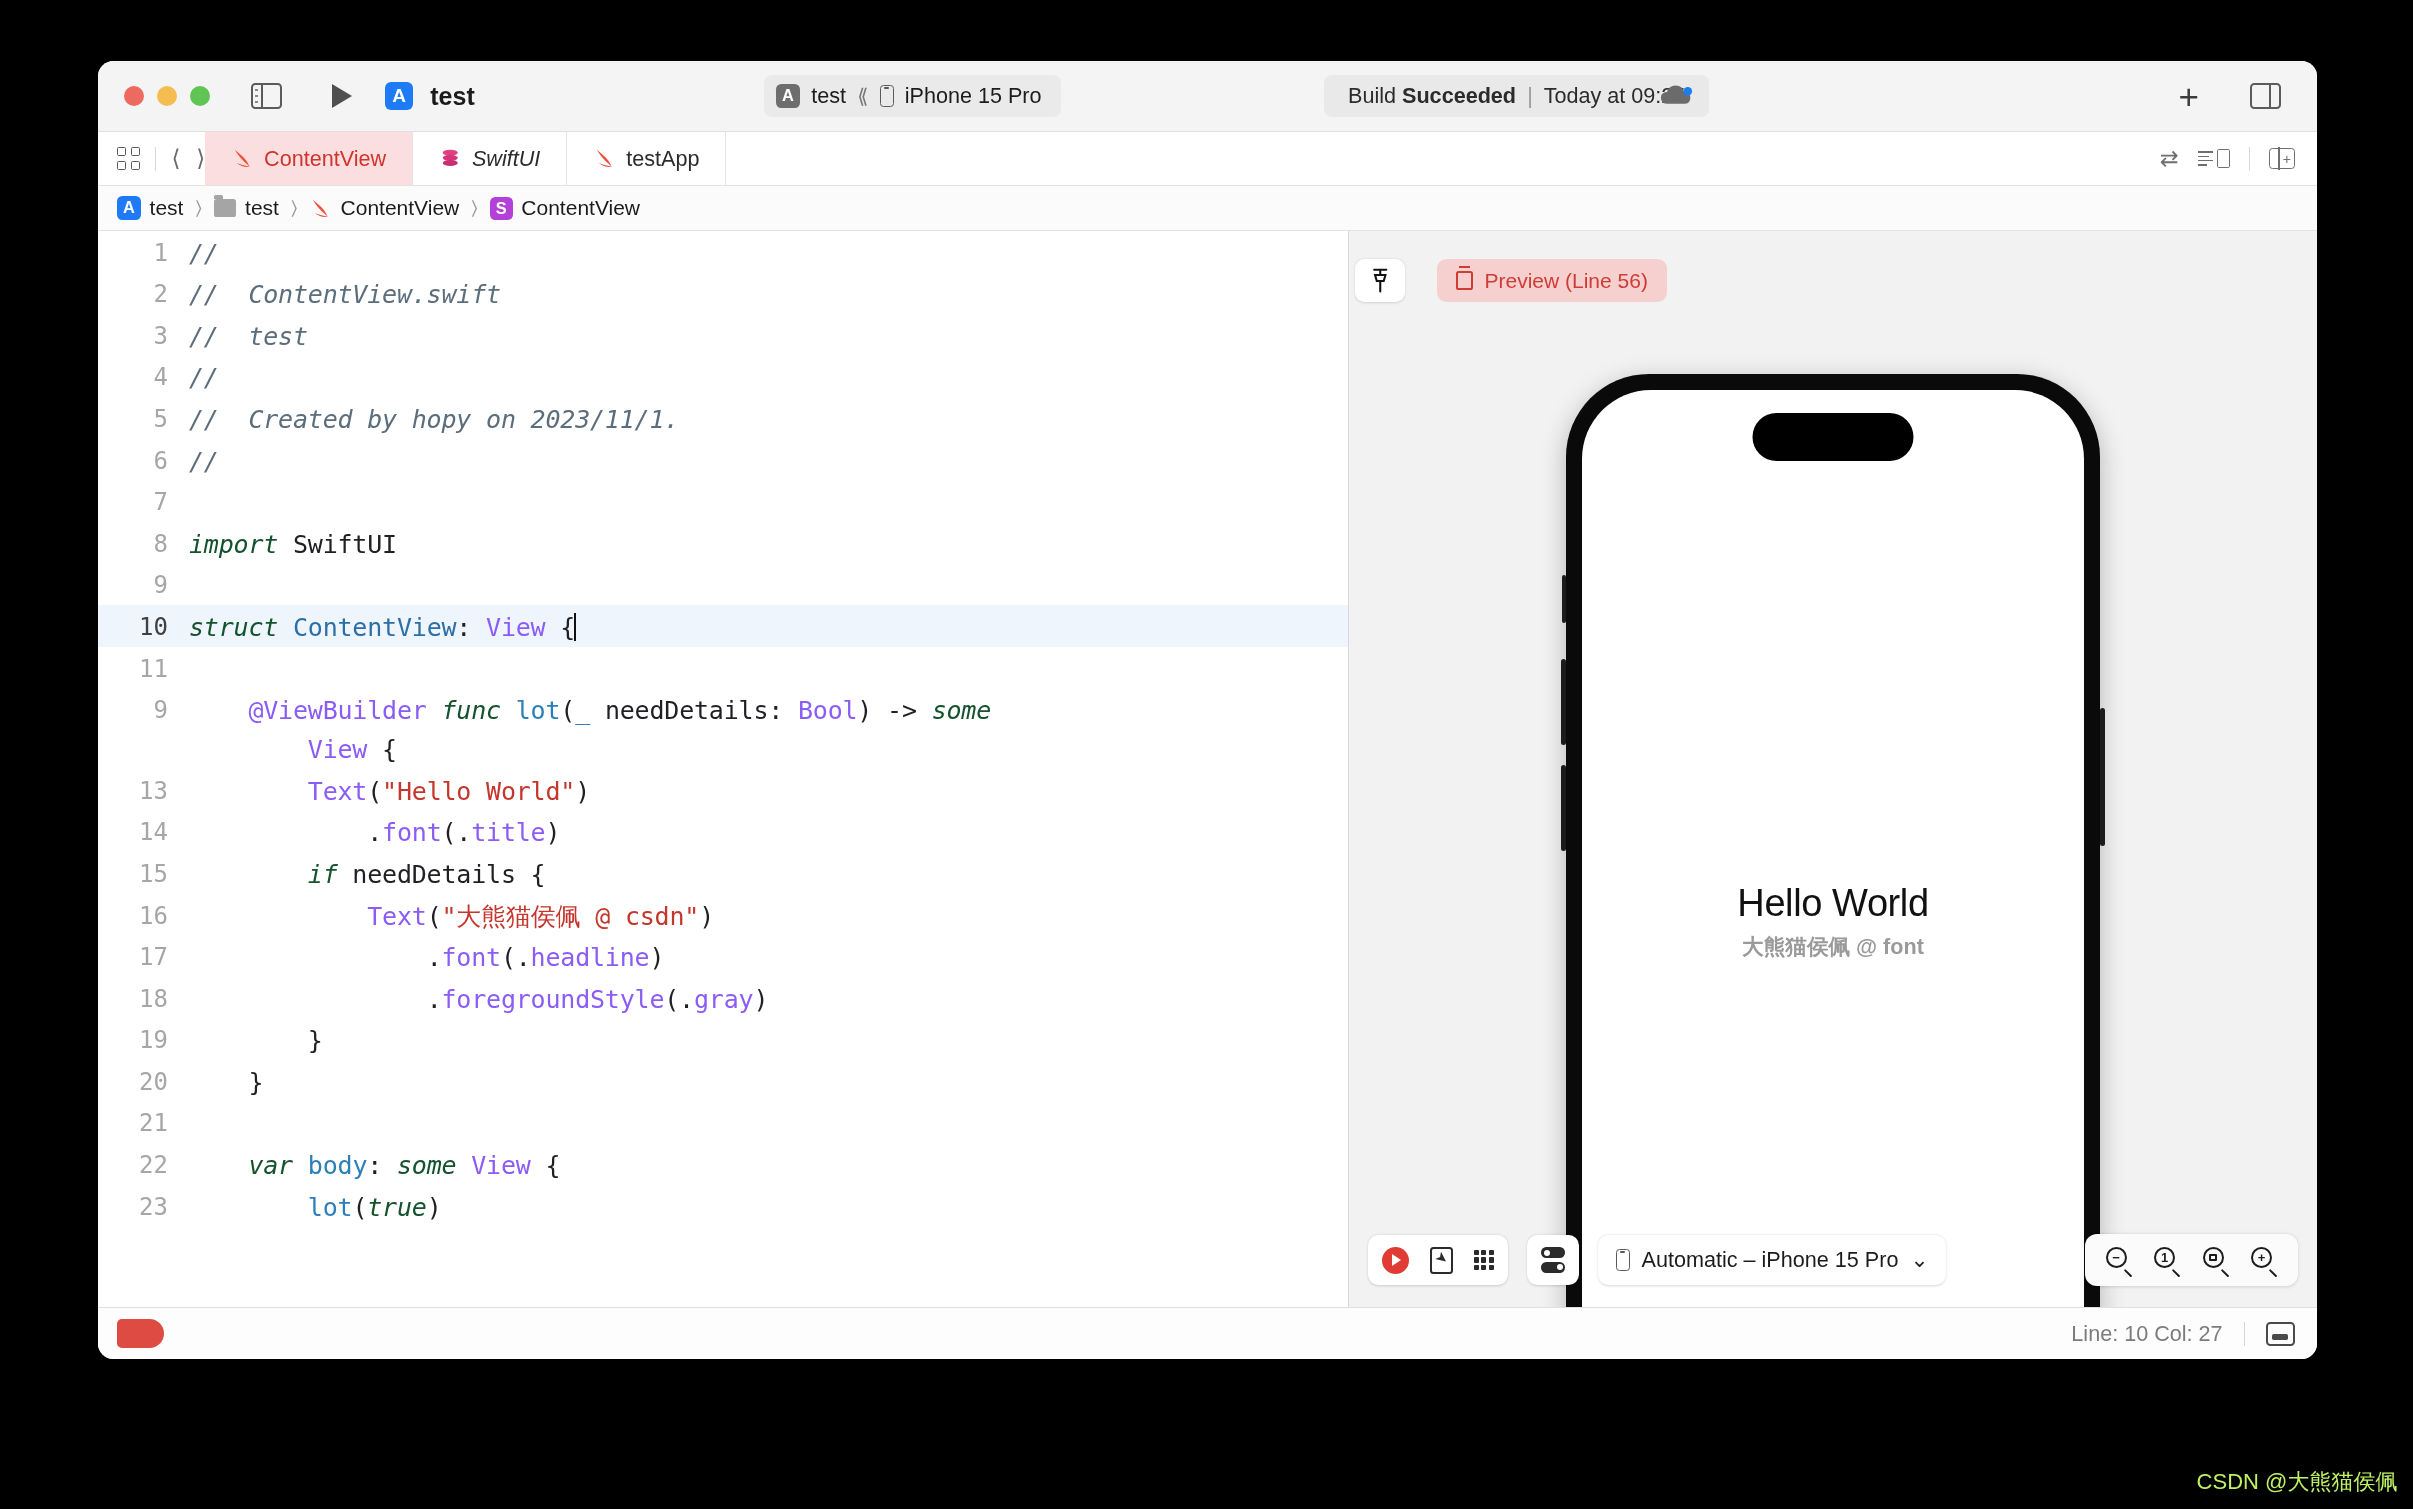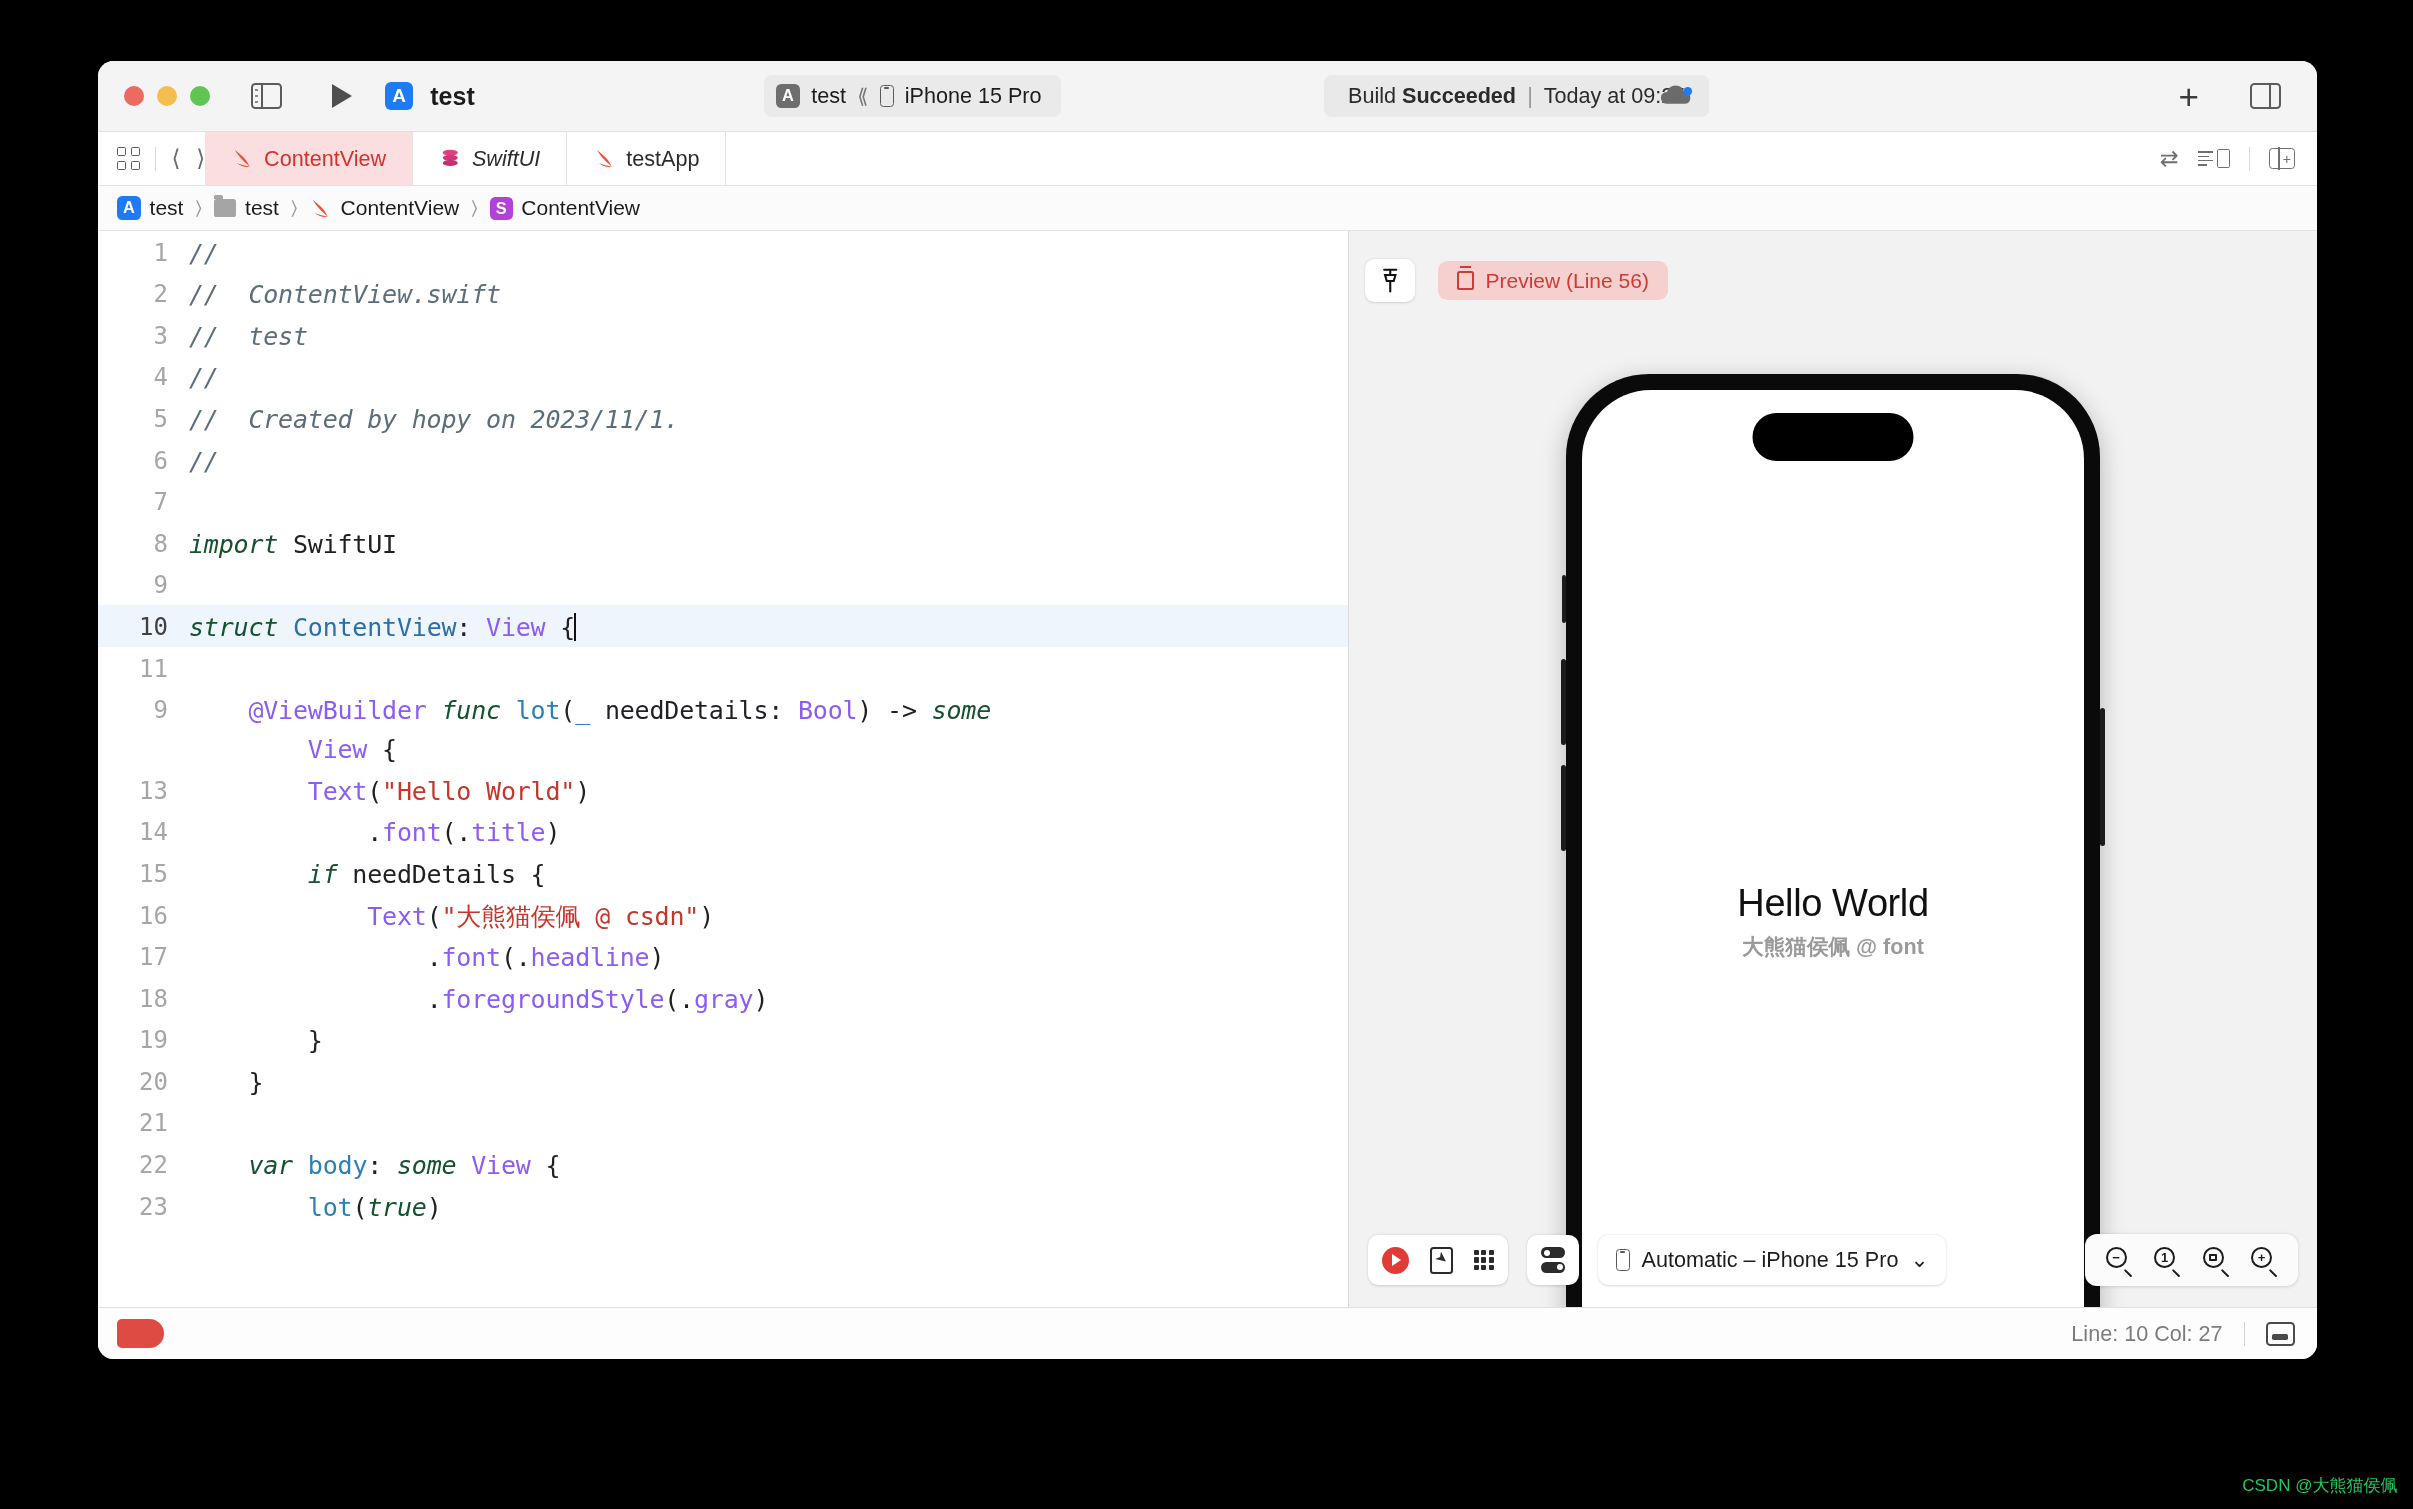--- a/index.html
+++ b/index.html
@@ -219,22 +219,22 @@
     vertical-align: -5.2px; margin-left: -0.9px;
   }
 
   
   .canvas {
     position: relative;
     flex: 1;
     background: #f2f2f2;
   }
   .pv-toolbar {
-    position: absolute; left: 16px; top: 28px;
-    display: flex; align-items: center; gap: 23px;
+    position: absolute; left: 6px; top: 28px;
+    display: flex; gap: 32px;
   }
   .pin-btn {
     width: 50px; height: 43px; background: #fff; border-radius: 9.5px;
     display: flex; align-items: center; justify-content: center;
     box-shadow: 0 0.9px 2.6px rgba(0,0,0,0.14);
   }
   .pv-badge {
     background: #f6cfcf; color: #cf3b35;
     border-radius: 9.5px; padding: 7.8px 19px;
     font-size: 21px; display: flex; align-items: center; gap: 11.2px;
@@ -348,21 +348,21 @@
     width: 29px; height: 24px; border: 2.1px solid #4a4a4a; border-radius: 4.3px;
     position: relative;
   }
   .sb-console::after {
     content:""; position:absolute; left:4.3px; right:4.3px; bottom:3.5px; height:6px; background:#4a4a4a; border-radius:1.7px;
   }
 
   
   .watermark {
     position: absolute; right: 15.6px; bottom: 12px;
-    color: #22c55e; font-size: 17px;
+    color: #bef264; font-size: 22px;
   }
 </style>
 </head>
 <body>
 
 <div id="root">
   <div class="window">
 
     <div class="titlebar">
       <div class="traffic">

